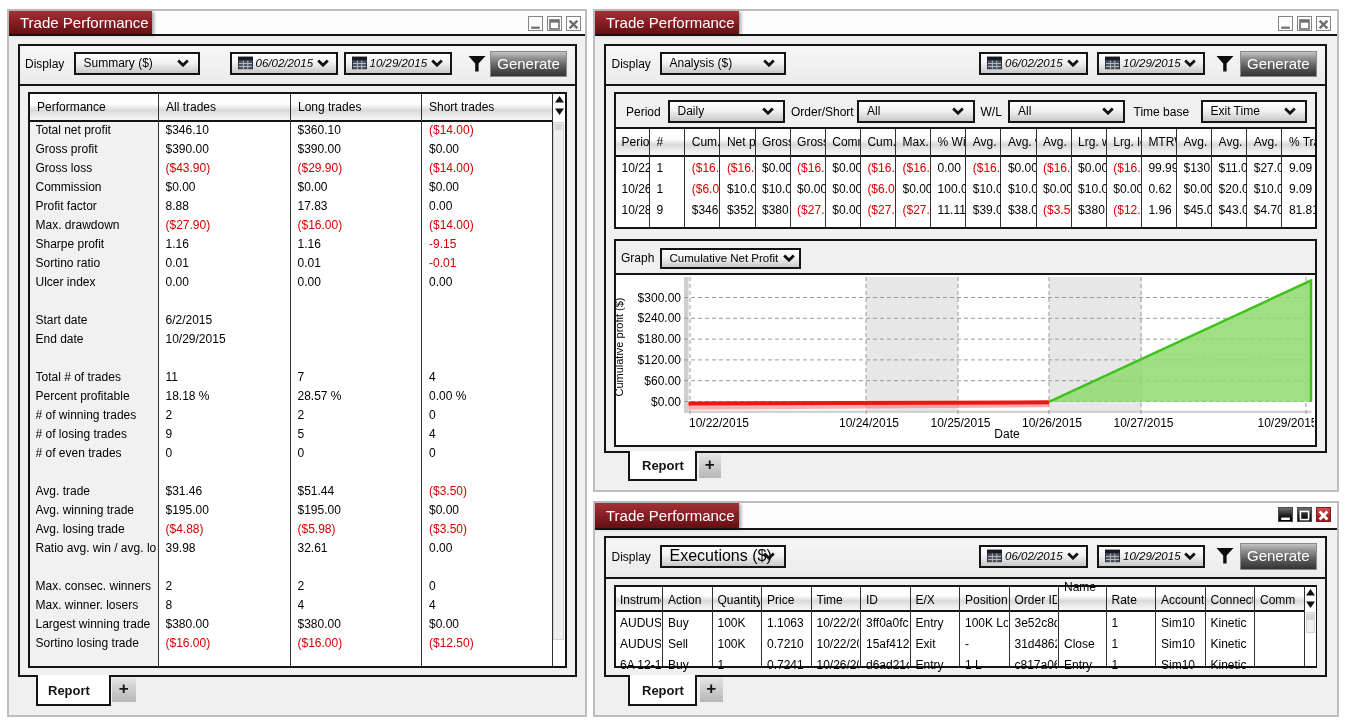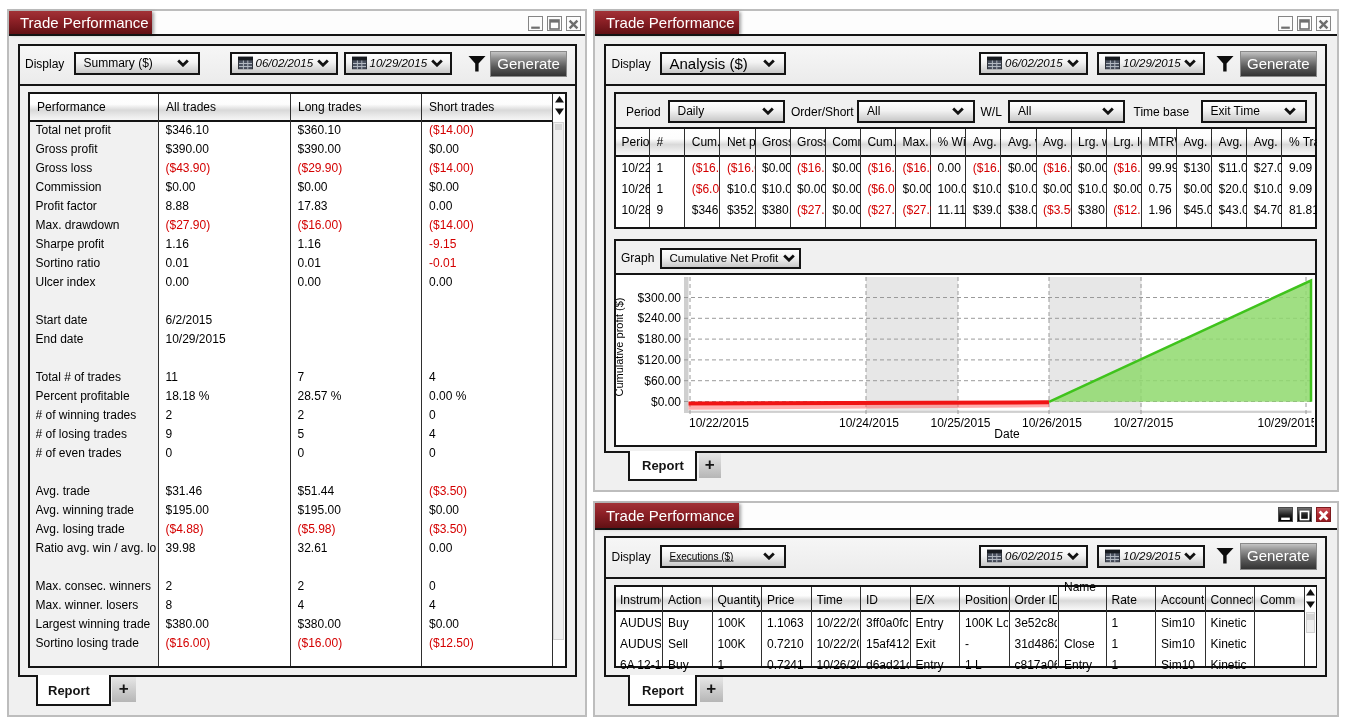--- a/index.html
+++ b/index.html
@@ -246,21 +246,21 @@
           <line x1="2.6" y1="2.6" x2="10.4" y2="10.4"></line>
           <line x1="10.4" y1="2.6" x2="2.6" y2="10.4"></line>
         </g>
       </svg></div>
   </div>
 <div class="blackline" style="left:595px;top:33.5px;width:741.5px;height:2px"></div>
 <div class="container" style="left:604px;top:43.5px;width:722.5px;height:409px"></div>
 <div class="toolbar" style="left:606px;top:45.5px;width:718.5px;height:40px"></div>
 <div class="lbl" style="left:611.5px;top:57px">Display</div>
 <div class="dd" style="left:659.5px;top:51.5px;width:126.5px;height:23.0px">
-    <span class="t" style="font-size:15px;">Analysis ($)</span>
+    <span class="t" style="font-size:12.0px;">Analysis ($)</span>
     <svg class="ch" width="12" height="8" viewBox="0 0 12 8">
       <polyline points="1.2,1.5 6,6.2 10.8,1.5" fill="none" stroke="#111" stroke-width="2.8"></polyline>
     </svg>
   </div>
 <div class="dd datebox" style="left:979.0px;top:51.5px;width:108.5px;height:23.0px">
     <svg style="position:absolute;left:6px;top:50%;transform:translateY(-50%)" width="15" height="13" viewBox="0 0 15 13">
       <rect x="0" y="0" width="15" height="13" fill="#30343c"></rect>
       <rect x="0" y="0" width="15" height="3.4" fill="#171a1f"></rect>
       <rect x="1" y="4.2" width="13" height="8" fill="#4a515f"></rect>
       <g stroke="#c5cad2" stroke-width="1" opacity="0.85">
@@ -396,21 +396,21 @@
 <div class="td" style="left:797.12px;top:181.5px;width:28.1px">$0.00</div>
 <div class="td" style="left:832.25px;top:181.5px;width:28.1px">$0.00</div>
 <div class="td red" style="left:867.38px;top:181.5px;width:28.1px">($6.00)</div>
 <div class="td" style="left:902.50px;top:181.5px;width:28.1px">$0.00</div>
 <div class="td" style="left:937.62px;top:181.5px;width:28.1px">100.00</div>
 <div class="td" style="left:972.75px;top:181.5px;width:28.1px">$10.00</div>
 <div class="td" style="left:1007.88px;top:181.5px;width:28.1px">$10.00</div>
 <div class="td" style="left:1043.00px;top:181.5px;width:28.1px">$0.00</div>
 <div class="td" style="left:1078.12px;top:181.5px;width:28.1px">$10.00</div>
 <div class="td" style="left:1113.25px;top:181.5px;width:28.1px">$0.00</div>
-<div class="td" style="left:1148.38px;top:181.5px;width:28.1px">0.75</div>
+<div class="td" style="left:1148.38px;top:181.5px;width:28.1px">0.62</div>
 <div class="td" style="left:1183.50px;top:181.5px;width:28.1px">$0.00</div>
 <div class="td" style="left:1218.62px;top:181.5px;width:28.1px">$20.00</div>
 <div class="td" style="left:1253.75px;top:181.5px;width:28.1px">$10.00</div>
 <div class="td" style="left:1288.88px;top:181.5px;width:28.1px">9.09</div>
 <div class="td" style="left:621.50px;top:202.5px;width:28.1px">10/28/2015</div>
 <div class="td" style="left:656.62px;top:202.5px;width:28.1px">9</div>
 <div class="td" style="left:691.75px;top:202.5px;width:28.1px">$346.10</div>
 <div class="td" style="left:726.88px;top:202.5px;width:28.1px">$352.10</div>
 <div class="td" style="left:762.00px;top:202.5px;width:28.1px">$380.00</div>
 <div class="td red" style="left:797.12px;top:202.5px;width:28.1px">($27.90)</div>
@@ -495,21 +495,21 @@
           <line x1="2.6" y1="2.6" x2="10.4" y2="10.4"></line>
           <line x1="10.4" y1="2.6" x2="2.6" y2="10.4"></line>
         </g>
       </svg></div>
   </div>
 <div class="blackline" style="left:595px;top:527.5px;width:741.5px;height:2px"></div>
 <div class="container" style="left:604px;top:536px;width:722.5px;height:141px"></div>
 <div class="toolbar" style="left:606px;top:538px;width:718.5px;height:41px"></div>
 <div class="lbl" style="left:611.5px;top:550px">Display</div>
 <div class="dd" style="left:659.5px;top:544.5px;width:126.5px;height:23.0px">
-    <span class="t" style="font-size:10px;text-decoration:underline;">Executions ($)</span>
+    <span class="t" style="font-size:16px;">Executions ($)</span>
     <svg class="ch" width="12" height="8" viewBox="0 0 12 8">
       <polyline points="1.2,1.5 6,6.2 10.8,1.5" fill="none" stroke="#111" stroke-width="2.8"></polyline>
     </svg>
   </div>
 <div class="dd datebox" style="left:979.0px;top:544.5px;width:108.5px;height:23.0px">
     <svg style="position:absolute;left:6px;top:50%;transform:translateY(-50%)" width="15" height="13" viewBox="0 0 15 13">
       <rect x="0" y="0" width="15" height="13" fill="#30343c"></rect>
       <rect x="0" y="0" width="15" height="3.4" fill="#171a1f"></rect>
       <rect x="1" y="4.2" width="13" height="8" fill="#4a515f"></rect>
       <g stroke="#c5cad2" stroke-width="1" opacity="0.85">

